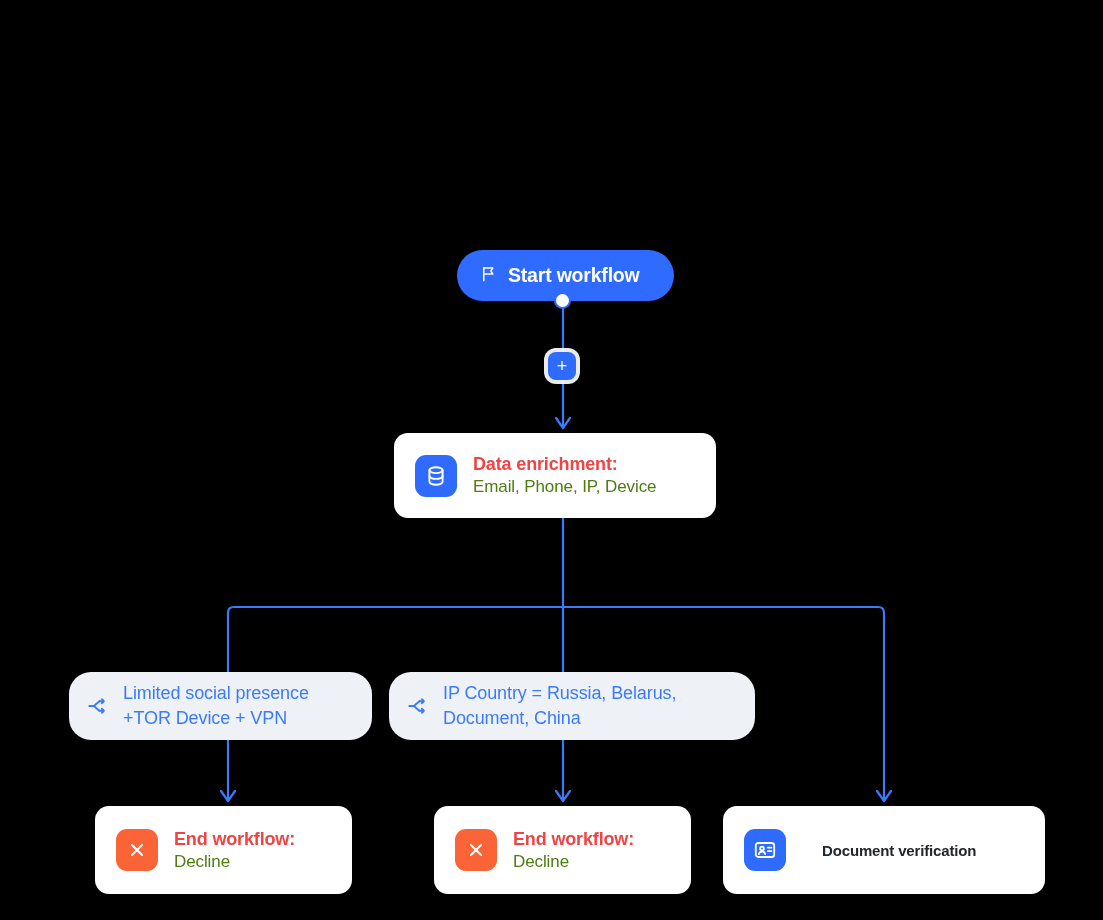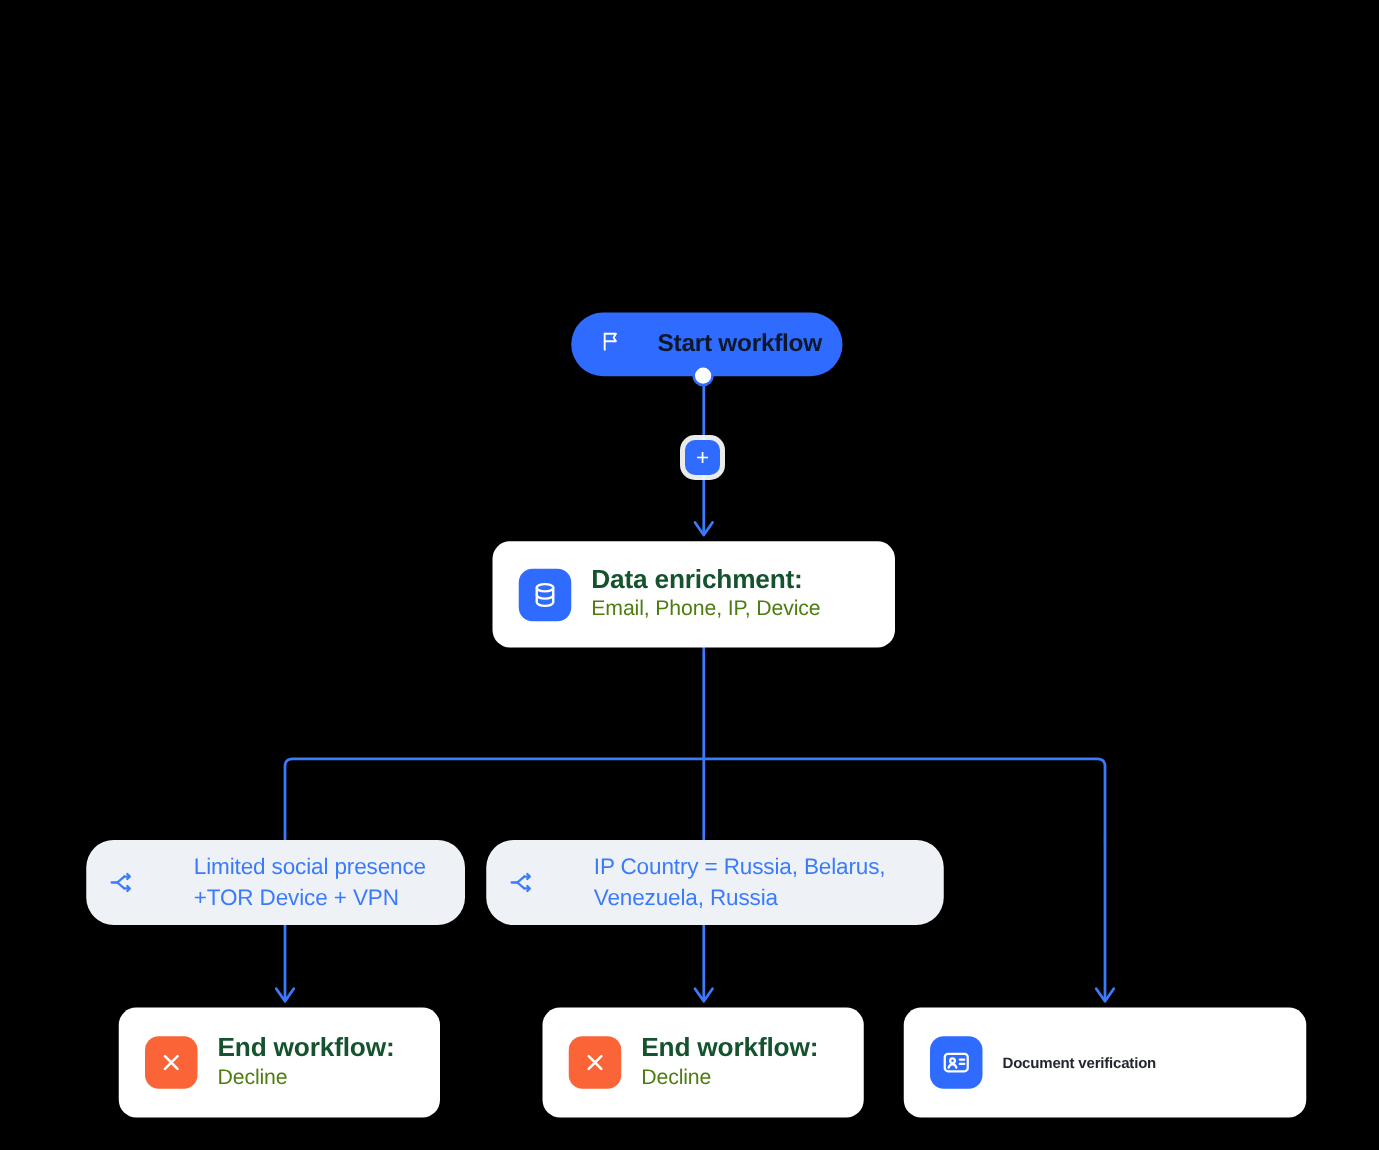--- a/index.html
+++ b/index.html
@@ -36,23 +36,23 @@
   
   .start-pill {
     left: 457px;
     top: 250px;
     width: 217px;
     height: 51px;
     background: #2f6bff;
     border-radius: 26px;
     display: flex;
     align-items: center;
-    gap: 28px;
+    gap: 10px;
     padding: 0 22px 0 23px;
-    color: #0f172a;
+    color: #ffffff;
   }
   .start-pill .label {
     font-size: 19.5px;
     font-weight: bold;
     letter-spacing: -0.2px;
     white-space: nowrap;
   }
   .port-dot {
     position: absolute;
     left: 556px;
@@ -99,57 +99,57 @@
     border-radius: 11px;
     flex: 0 0 auto;
     display: flex;
     align-items: center;
     justify-content: center;
   }
   .icon-blue  { background: #2f6bff; }
   .icon-orange{ background: #fa6437; }
   .card-text { margin-left: 16px; }
   .card-title {
-    font-size: 21px;
+    font-size: 18px;
     font-weight: bold;
-    color: #14532d;
+    color: #ef4444;
     line-height: 22px;
     letter-spacing: -0.15px;
     white-space: nowrap;
   }
   .card-sub {
     font-size: 17px;
     color: #4d7c0f;
     line-height: 23px;
     letter-spacing: -0.1px;
     white-space: nowrap;
   }
   .card-title-only {
-    font-size: 12px;
+    font-size: 15px;
     font-weight: bold;
     color: #22262e;
     letter-spacing: -0.15px;
     white-space: nowrap;
+    margin-left: 20px;
   }
 
   
   .card-enrich { left: 394px; top: 433px;  width: 322px; height: 85px; padding-left: 21px; }
   .card-end-1  { left: 95px;  top: 806px;  width: 257px; height: 88px; padding-left: 21px; }
   .card-end-2  { left: 434px; top: 806px;  width: 257px; height: 88px; padding-left: 21px; }
   .card-doc    { left: 723px; top: 806px;  width: 322px; height: 88px; padding-left: 21px; }
 
   
   .cond {
     background: #eef2f7;
     border-radius: 22px;
     display: flex;
     align-items: center;
     padding: 0 20px 0 18px;
     color: #3b7bfb;
-    gap: 32px;
   }
   .cond-icon { flex: 0 0 auto; width: 22px; height: 22px; }
   .cond-text {
     margin-left: 14px;
     font-size: 18px;
     line-height: 25px;
     letter-spacing: -0.1px;
     color: #3b7bfb;
   }
   .cond-1 { left: 69px;  top: 672px; width: 303px; height: 68px; }
@@ -232,21 +232,21 @@
       <svg width="22" height="22" viewBox="0 0 24 24" fill="none" stroke="#3b7bfb" stroke-width="2" stroke-linecap="round" stroke-linejoin="round">
         <path d="M2.5 12h5"></path>
         <path d="M7.5 12l6-5.2"></path>
         <path d="M7.5 12l6 5.2"></path>
         <path d="M13.5 6.8h4.2"></path>
         <path d="M13.5 17.2h4.2"></path>
         <path d="M16.2 4.6l2.2 2.2-2.2 2.2"></path>
         <path d="M16.2 15l2.2 2.2-2.2 2.2"></path>
       </svg>
     </span>
-    <span class="cond-text"><span>IP Country = Russia, Belarus,</span><br><span>Venezuela, Russia</span></span>
+    <span class="cond-text"><span>IP Country = Russia, Belarus,</span><br><span>Document, China</span></span>
   </div>
 
   <div class="node card card-end-1">
     <div class="card-icon icon-orange">
       <svg width="22" height="22" viewBox="0 0 24 24" fill="none" stroke="#ffffff" stroke-width="2.2" stroke-linecap="round">
         <path d="M6.5 6.5l11 11"></path>
         <path d="M17.5 6.5l-11 11"></path>
       </svg>
     </div>
     <div class="card-text">

